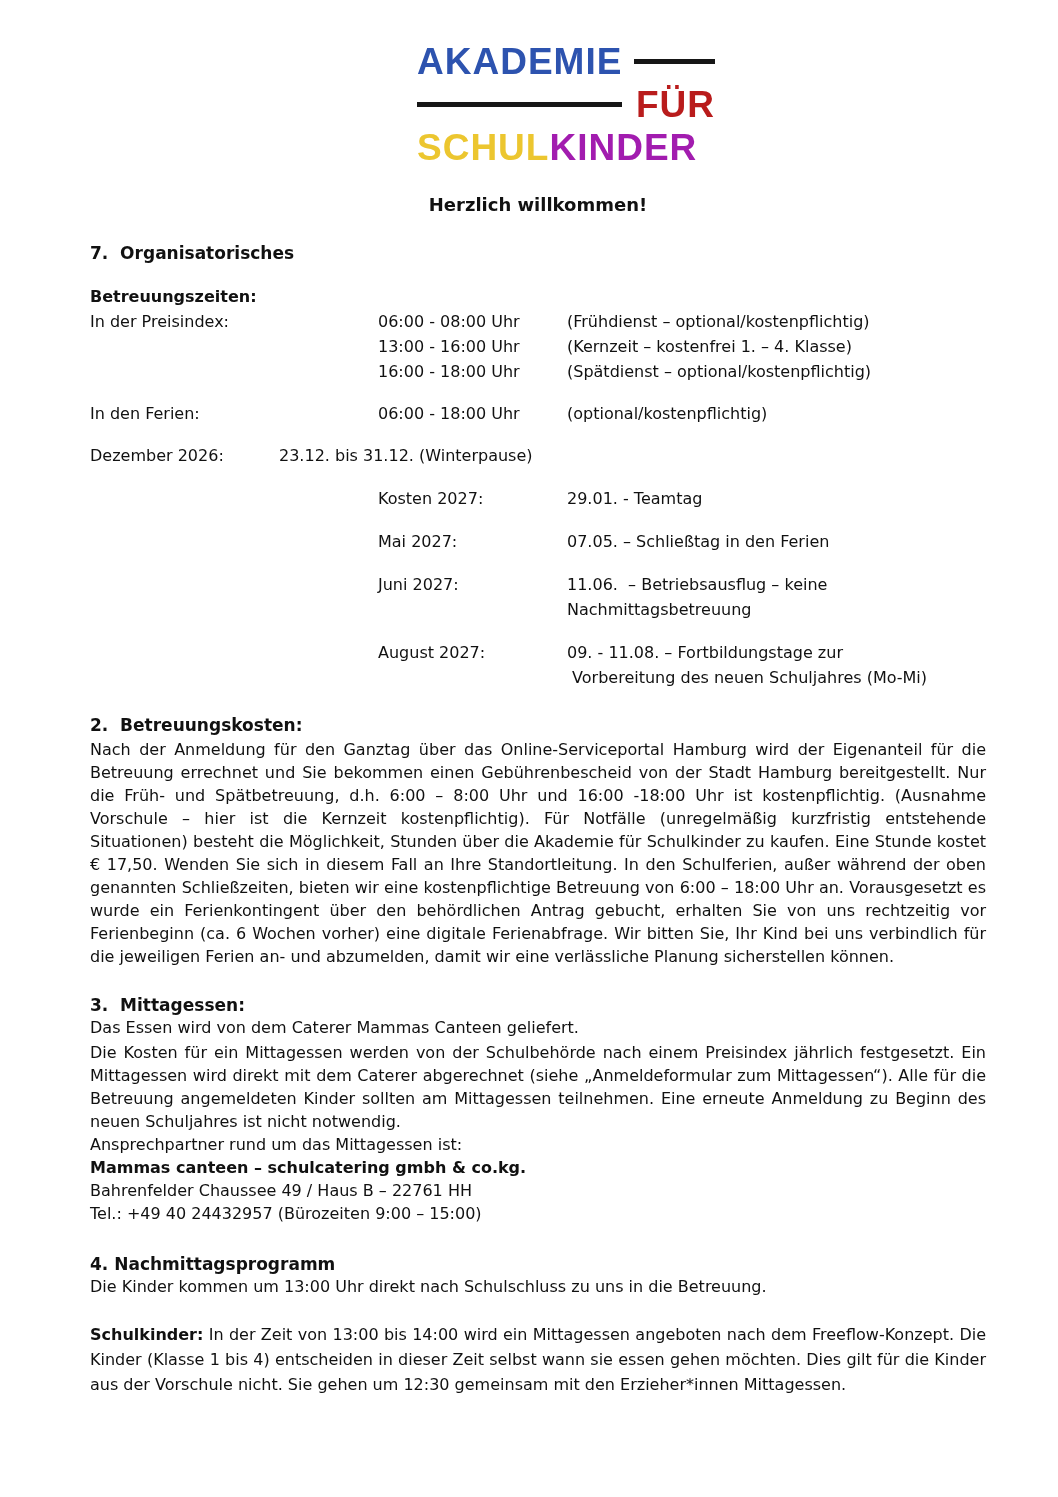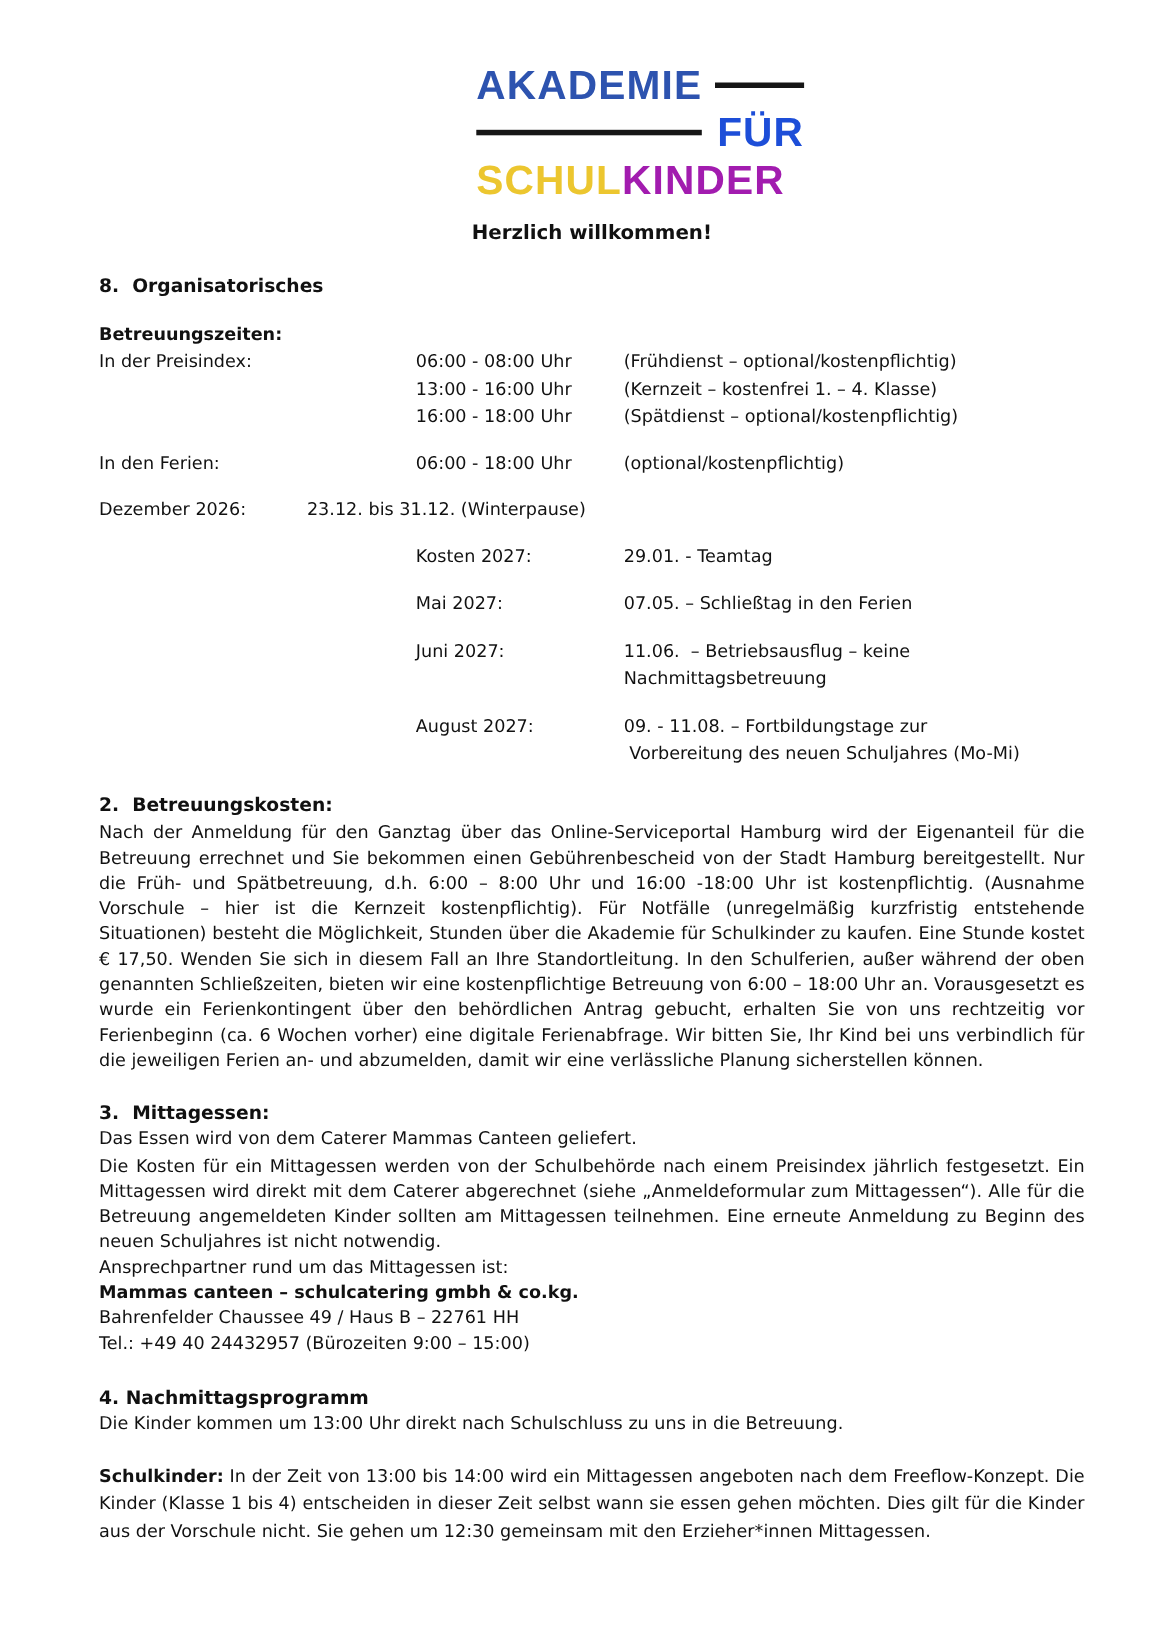--- a/index.html
+++ b/index.html
@@ -14,49 +14,50 @@
     height: 1497px;
     background: #ffffff;
     padding: 40px 72px 0 90px;
     overflow: hidden;
     position: relative;
   }
 
   
   .logo {
     width: 298px;
-    margin: 16px auto;
+    margin: 0 auto;
     position: relative;
-    left: 44px;
+    left: 28px;
   }
   .logo-row { display: flex; align-items: center; }
   .logo-word {
     font-family: "Liberation Sans", sans-serif;
     font-weight: bold;
     font-size: 37px;
     line-height: 43px;
     letter-spacing: 1px;
     white-space: nowrap;
   }
   .logo-blue   { color: #2d53af; }
-  .logo-pink   { color: #1d4ed8; }
+  .logo-pink   { color: #b91c1c; }
   .logo-yellow { color: #ecc62f; }
   .logo-green  { color: #a21caf; }
   .logo-rule { height: 5px; background: #161616; flex: 1; }
   .logo-row1 .logo-rule { margin-left: 12px; }
   .logo-row2 { justify-content: flex-end; }
   .logo-row2 .logo-rule { margin-right: 14px; }
   .logo-row3 { justify-content: flex-start; }
 
   
   .welcome {
     text-align: center;
     font-size: 18px;
     line-height: 22px;
     font-weight: bold;
+    margin-top: 25px;
   }
   .sec-heading {
     font-size: 17px;
     line-height: 22px;
     font-weight: bold;
     white-space: pre-wrap;
   }
   #sec1-heading { margin-top: 26px; }
 
   .bz-label {
@@ -107,21 +108,21 @@
       <span class="logo-word logo-pink">FÜR</span>
     </div>
     <div class="logo-row logo-row3">
       <span class="logo-word logo-yellow">SCHUL</span>
       <span class="logo-word logo-green">KINDER</span>
     </div>
   </div>
 
   <div class="welcome">Herzlich willkommen!</div>
 
-  <div class="sec-heading" id="sec1-heading">8.  Organisatorisches</div>
+  <div class="sec-heading" id="sec1-heading">7.  Organisatorisches</div>
 
   <div class="bz-label">Betreuungszeiten:</div>
 
   <div>
     <div class="trow">
       <span class="c1">In der Preisindex:</span>
       <span class="c2">06:00 - 08:00 Uhr</span>
       <span class="c3">(Frühdienst – optional/kostenpflichtig)</span>
     </div>
     <div class="trow">

